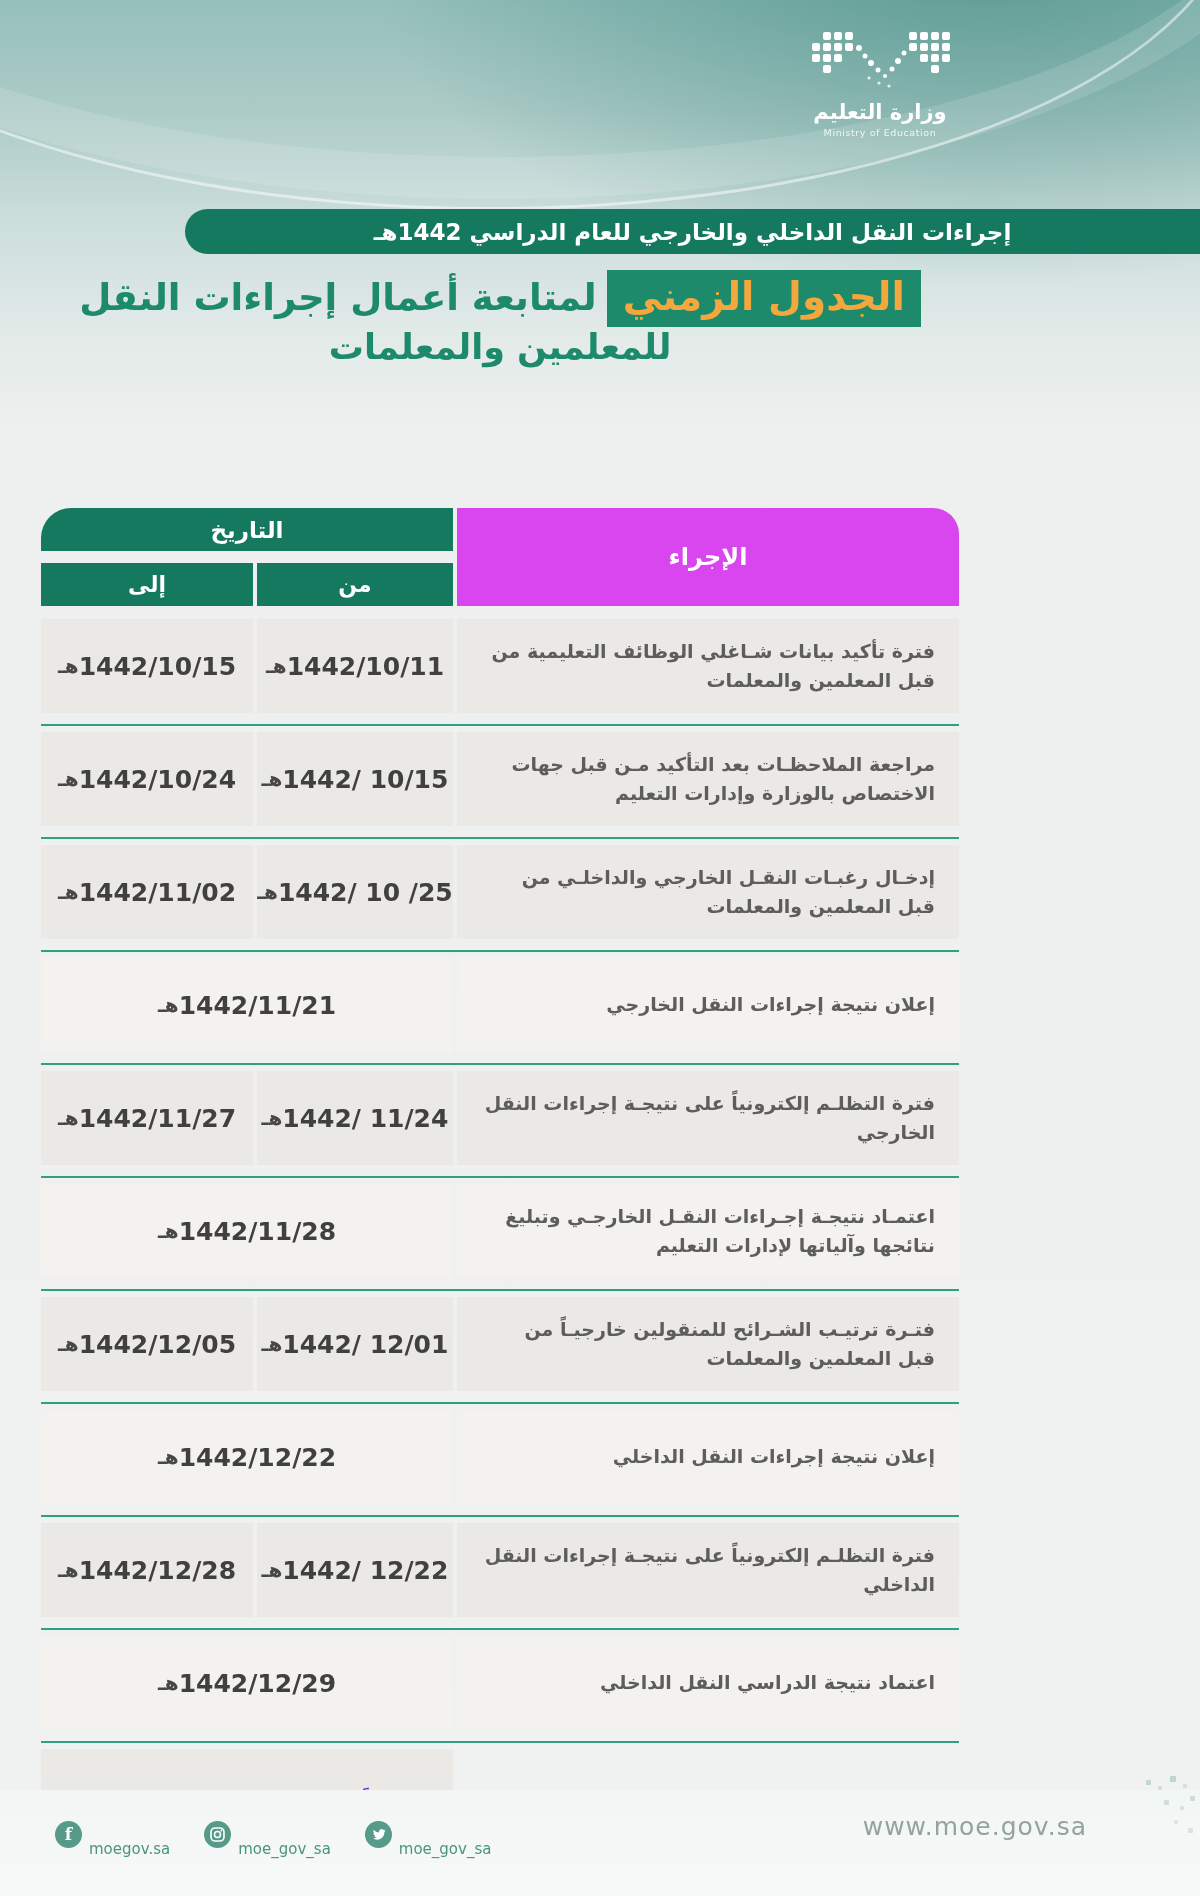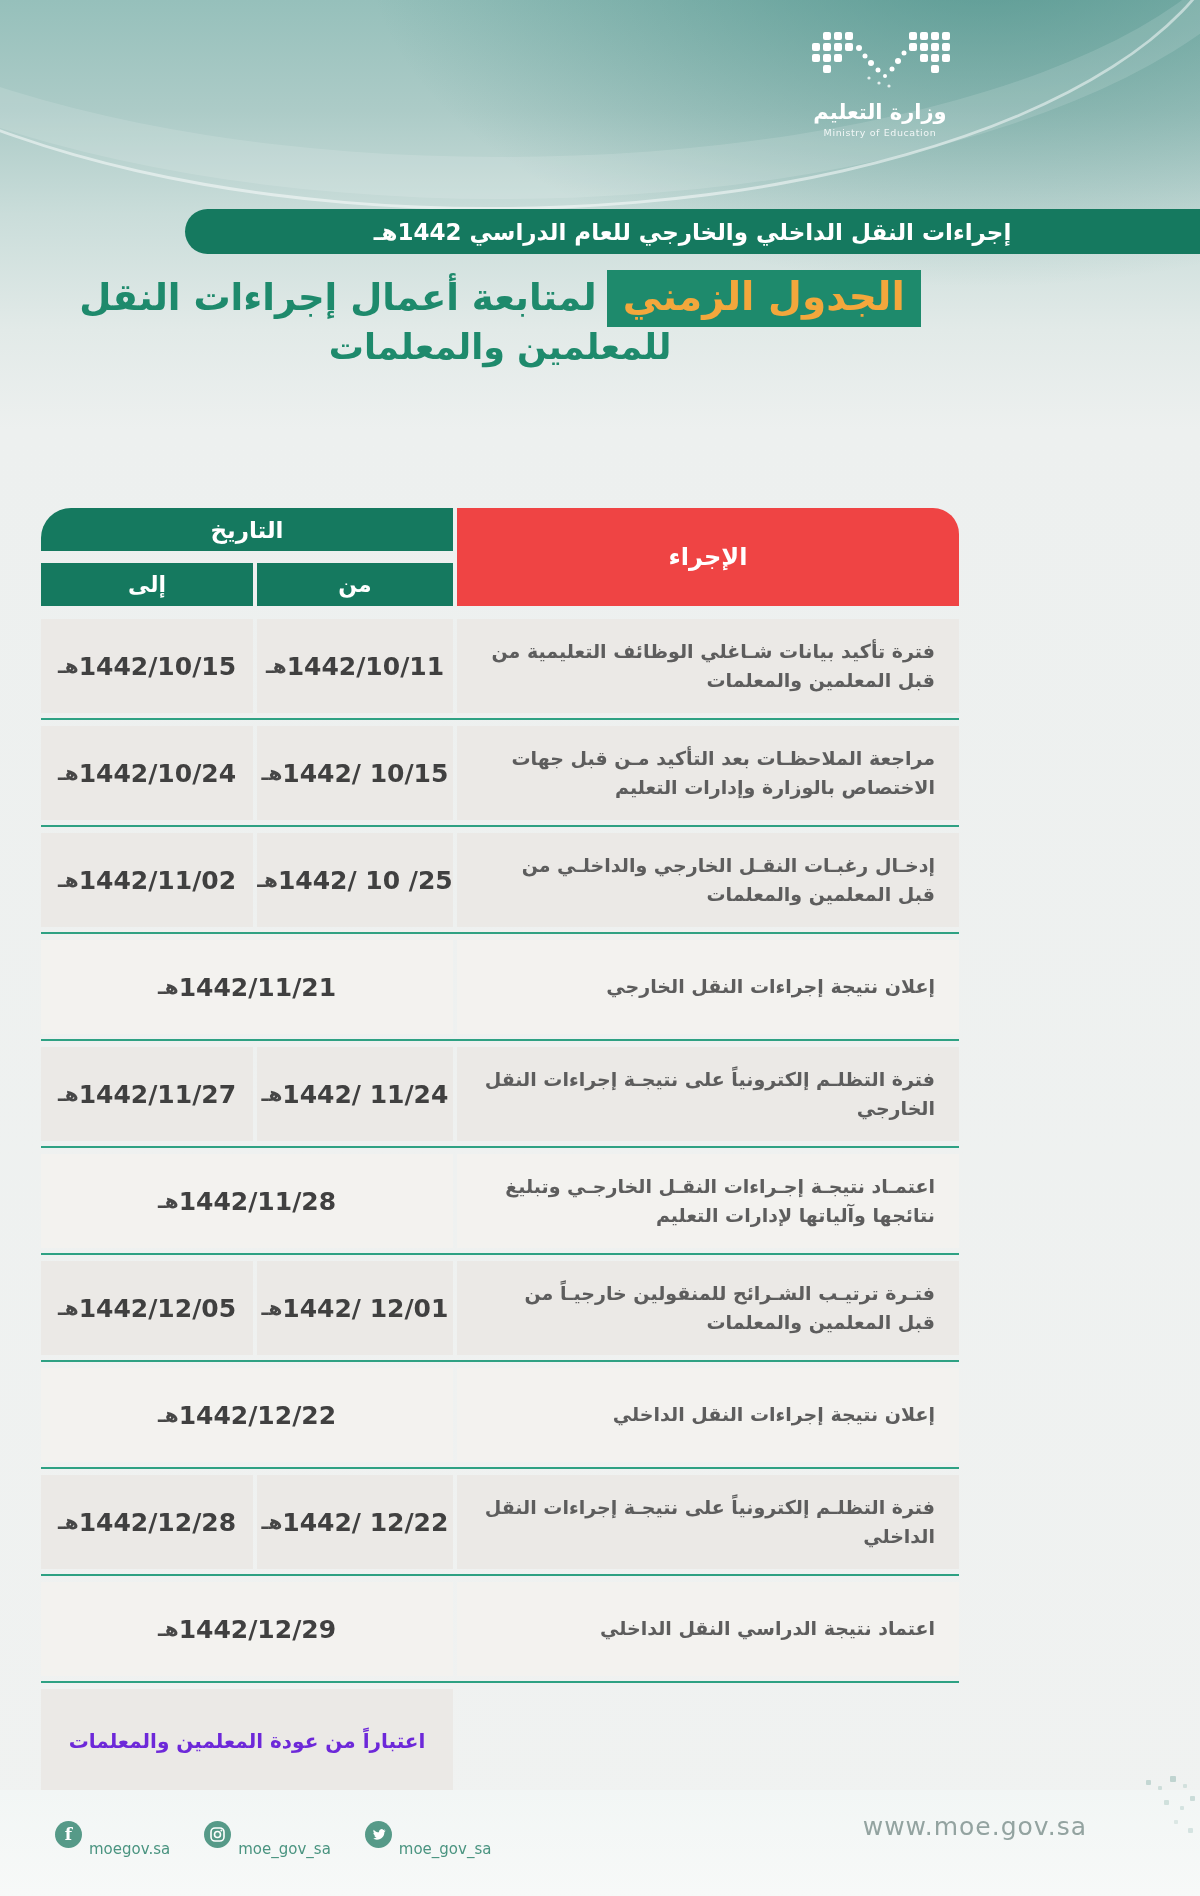--- a/index.html
+++ b/index.html
@@ -37,37 +37,37 @@
   .titleblock .hl {
     display:inline-block; background:#1e8a6c; color:#f3a73c;
     padding:7px 16px 11px; margin-left:10px; font-size:39px; line-height:1;
   }
   .titleblock .line2 { margin-top:0; font-size:35px; font-weight:bold; color:#1e8a6c; }
 
   
   .schedule { position:absolute; top:508px; left:41px; width:918px; direction:rtl; }
   .t-header { display:grid; grid-template-columns:502px 1fr; gap:4px; }
   .h-proc {
-    background:#ef4444; color:#fff; font-weight:bold; font-size:24px;
+    background:#d946ef; color:#fff; font-weight:bold; font-size:24px;
     display:flex; align-items:center; justify-content:center;
     border-top-right-radius:26px;
   }
   .h-dategroup { display:flex; flex-direction:column; gap:12px; }
   .h-date {
     background:#15795f; color:#fff; font-weight:bold; font-size:23px;
     height:43px; display:flex; align-items:center; justify-content:center;
     border-top-left-radius:30px;
   }
   .h-sub { display:grid; grid-template-columns:196px 1fr; gap:4px; }
   .h-sub > div {
     background:#15795f; color:#fff; font-weight:bold; font-size:22px;
     height:43px; display:flex; align-items:center; justify-content:center;
   }
 
-  .t-body { display:flex; flex-direction:column; }
+  .t-body { display:flex; flex-direction:column;gap:6px; }
   .t-row { display:grid; grid-template-columns:502px 196px 1fr; gap:4px; margin-top:13px; position:relative; min-height:94px; }
   .t-row.tall { min-height:104px; }
   .t-row:not(:first-child)::before {
     content:""; position:absolute; top:-8px; left:0; right:0; height:2px; background:#2ea183;
   }
   .cell { background:#ebe9e6; display:flex; align-items:center; justify-content:center; }
   .t-row.light .cell { background:#f3f2ef; }
   .cell.proc {
     justify-content:flex-start; padding:10px 24px; text-align:right;
     font-size:19px; font-weight:bold; color:#5d5d5d; line-height:1.55;

